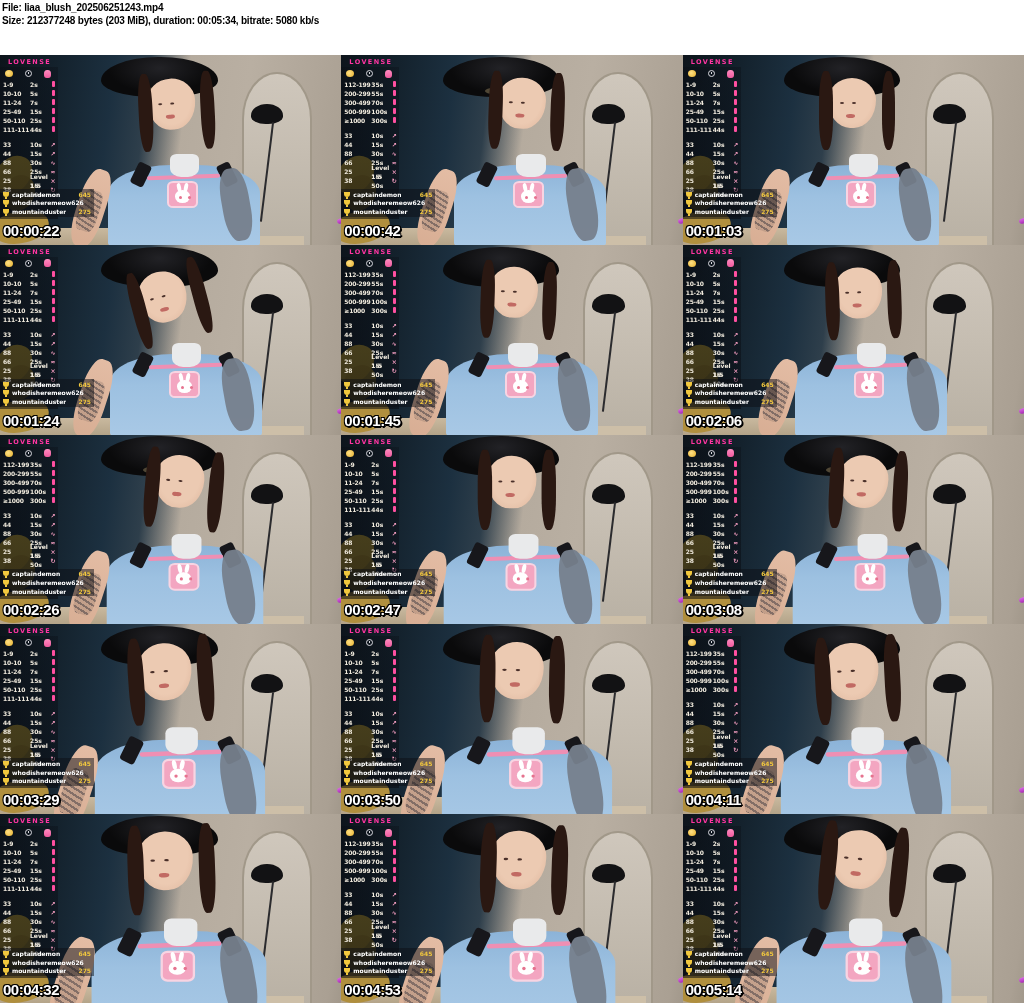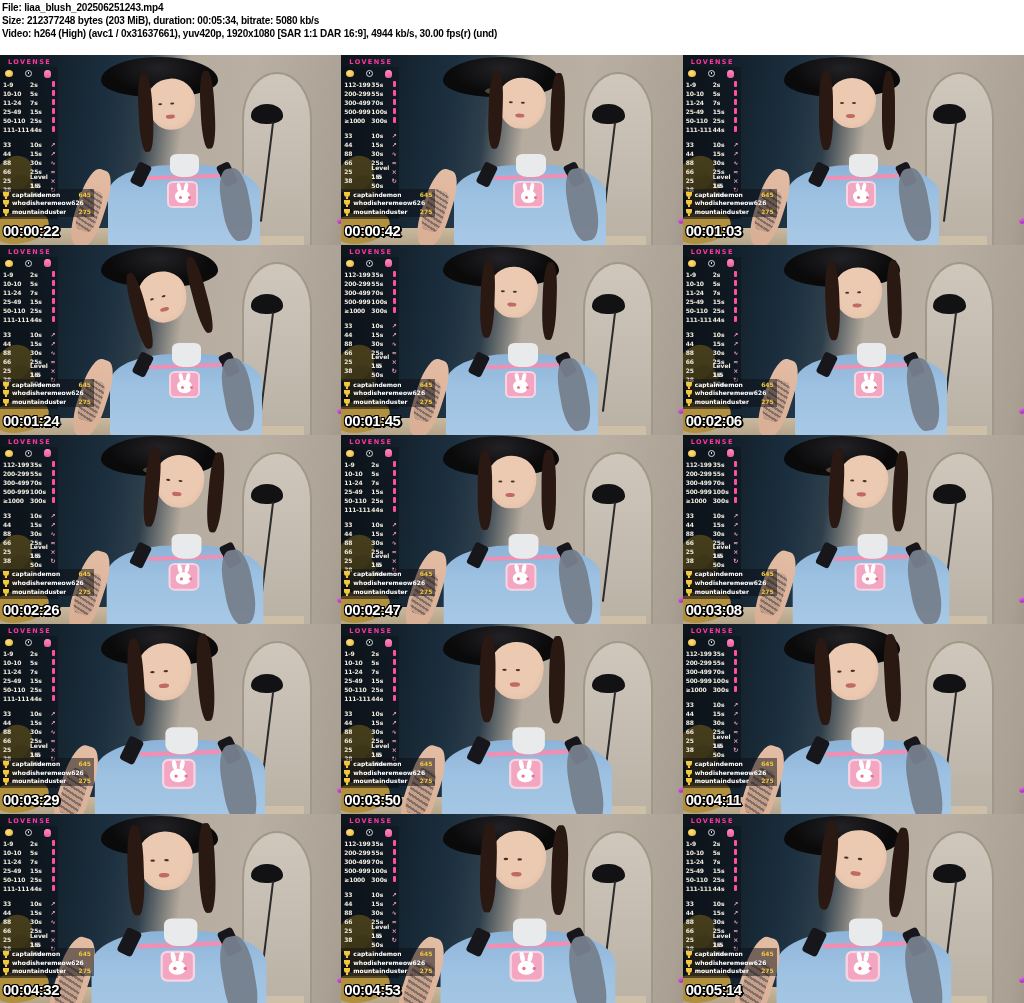--- a/index.html
+++ b/index.html
@@ -94,21 +94,20 @@
   .toy2{width:6px;height:8px;background:linear-gradient(#ff8cc0,#f0439a);border-radius:45% 45% 50% 50%;display:inline-block;}
   .timestamp{position:absolute;left:3px;bottom:6px;font-weight:bold;font-size:15px;letter-spacing:-0.5px;color:#fff;
     text-shadow:-1px -1px 0 #000,1px -1px 0 #000,-1px 1px 0 #000,1px 1px 0 #000,2px 1px 0 #000,1px 2px 0 #000;}
 </style>
 </head>
 <body>
 
 <div class="header">
   <div class="hline">File: liaa_blush_202506251243.mp4</div>
   <div class="hline">Size: 212377248 bytes (203 MiB), duration: 00:05:34, bitrate: 5080 kb/s</div>
-  <div class="hline">Video: h264 (High) (avc1 / 0x31637661), yuv420p, 1920x1080 [SAR 1:1 DAR 16:9], 4944 kb/s, 30.00 fps(r) (und)</div>
 </div>
 
 <div class="grid" id="grid">
   <figure class="frame">
     <div class="scene">
       <div class="dark"></div>
       <div class="curtain"></div>
       <div class="leaf"></div>
       <div class="leaf l2"></div>
       <div class="mirror">

